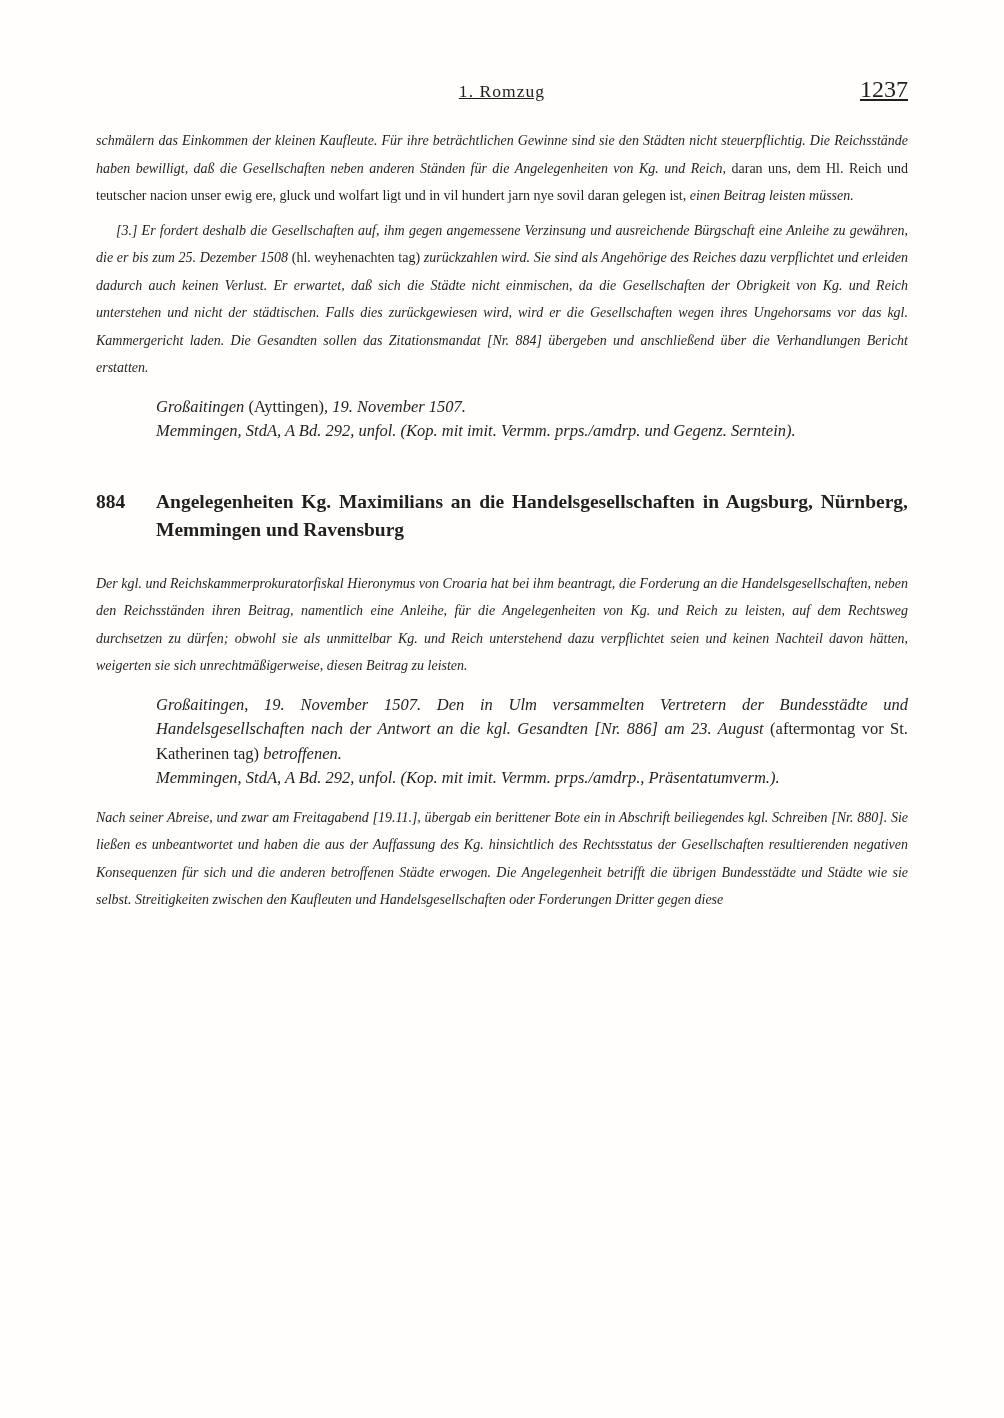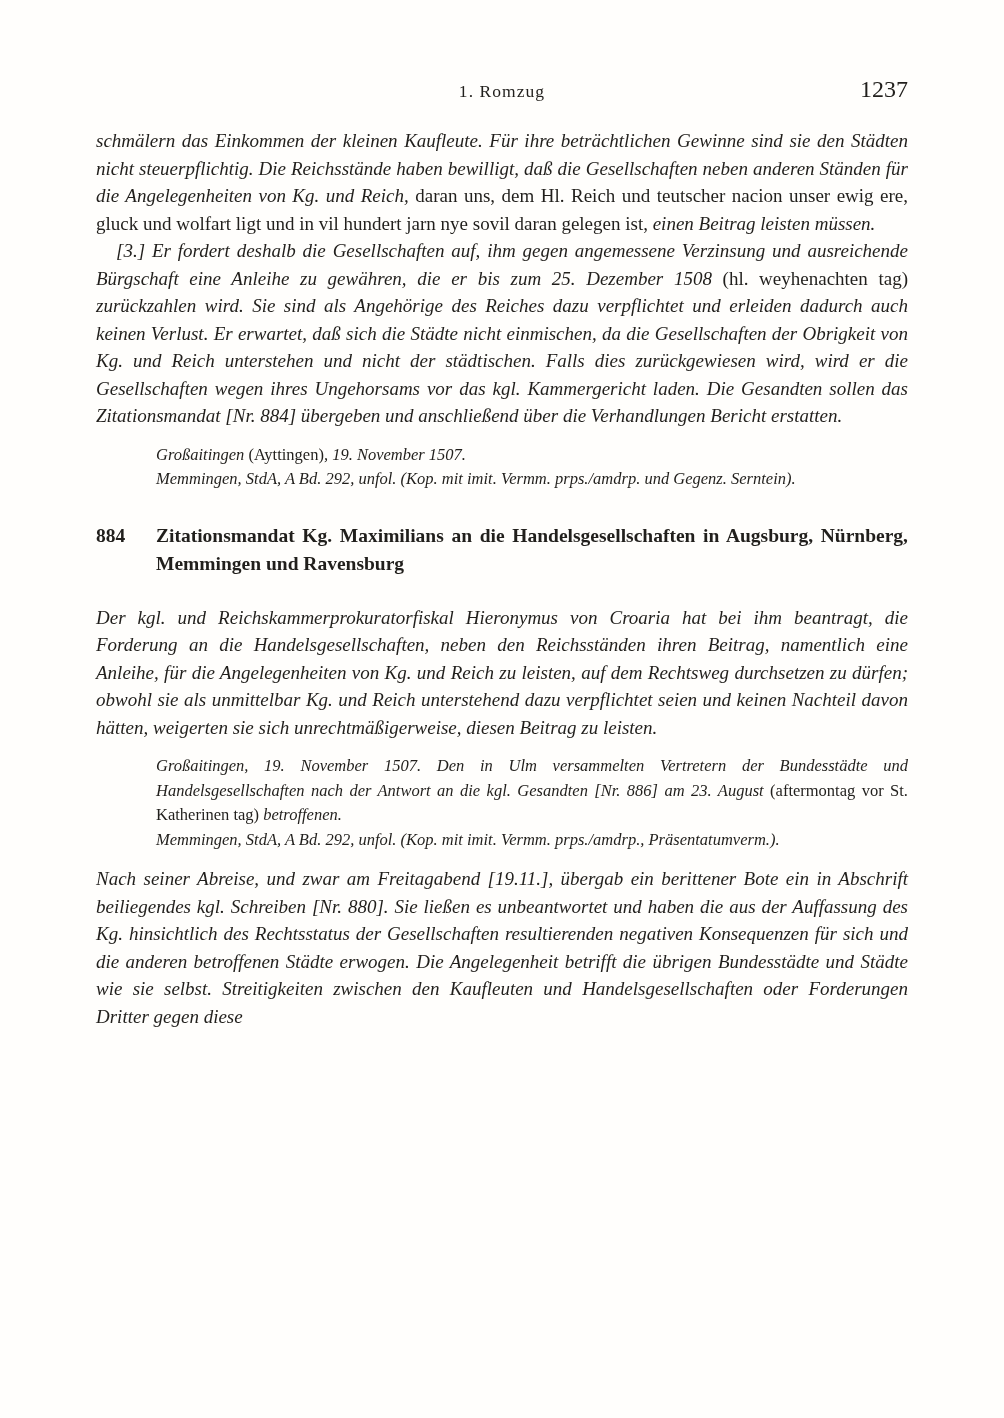--- a/index.html
+++ b/index.html
@@ -17,54 +17,55 @@
     background: #fffefc;
     padding: 76px 96px 0 96px;
   }
   
   .page-header {
     display: grid;
     grid-template-columns: 1fr auto 1fr;
     align-items: baseline;
     font-size: 17.5px;
     margin-bottom: 24px;
+    text-decoration: underline;
   }
   .running-title {
     grid-column: 2;
     letter-spacing: 0.06em;
     font-style: normal;
   }
   .page-number {
     grid-column: 3;
     justify-self: end;
     font-size: 24px;
   }
   
   .para {
-    font-size: 19px;
+    font-size: 14px;
     line-height: 27.5px;
     text-align: justify;
     font-style: italic;
     hyphens: auto;
   }
-  .para.indent { text-indent: 20px; }
+  .para.indent { text-indent: 20px; margin-top: 7px; }
   .rm { font-style: normal; }
   
   .source {
     margin: 13px 0 13px 60px;
     font-size: 16.5px;
     line-height: 24.5px;
     font-style: italic;
     text-align: justify;
     hyphens: auto;
   }
   
   .entry-heading {
     display: flex;
-    margin-top: 30px;
+    margin-top: 44px;
     margin-bottom: 25px;
     font-weight: bold;
     font-size: 19.5px;
     line-height: 28.5px;
     font-style: normal;
   }
   .entry-number { width: 60px; flex: none; }
   .entry-title { text-align: justify; hyphens: auto; }
 </style>
 </head>
@@ -90,21 +91,21 @@
         <p>
           <span>Großaitingen </span><span class="rm">(Ayttingen)</span><span>, 19. November 1507.</span>
         </p>
         <p>Memmingen, StdA, A Bd. 292, unfol. (Kop. mit imit. Vermm. prps./amdrp. und Gegenz. Serntein).</p>
       </div>
     </section>
 
     <section>
       <h2 class="entry-heading">
         <span class="entry-number">884</span>
-        <span class="entry-title">Zitationsmandat Kg. Maximilians an die Handelsgesellschaften in Augsburg, Nürnberg, Memmingen und Ravensburg</span>
+        <span class="entry-title">Angelegenheiten Kg. Maximilians an die Handelsgesellschaften in Augsburg, Nürnberg, Memmingen und Ravensburg</span>
       </h2>
       <p class="para">Der kgl. und Reichskammerprokuratorfiskal Hieronymus von Croaria hat bei ihm beantragt, die Forderung an die Handelsgesellschaften, neben den Reichsständen ihren Beitrag, namentlich eine Anleihe, für die Angelegenheiten von Kg. und Reich zu leisten, auf dem Rechtsweg durchsetzen zu dürfen; obwohl sie als unmittelbar Kg. und Reich unterstehend dazu verpflichtet seien und keinen Nachteil davon hätten, weigerten sie sich unrechtmäßigerweise, diesen Beitrag zu leisten.</p>
       <div class="source">
         <p>
           <span>Großaitingen, 19. November 1507. Den in Ulm versammelten Vertretern der Bundesstädte und Handelsgesellschaften nach der Antwort an die kgl. Gesandten [Nr. 886] am 23. August </span><span class="rm">(aftermontag vor St. Katherinen tag) </span><span>betroffenen.</span>
         </p>
         <p>Memmingen, StdA, A Bd. 292, unfol. (Kop. mit imit. Vermm. prps./amdrp., Präsentatumverm.).</p>
       </div>
     </section>
 

